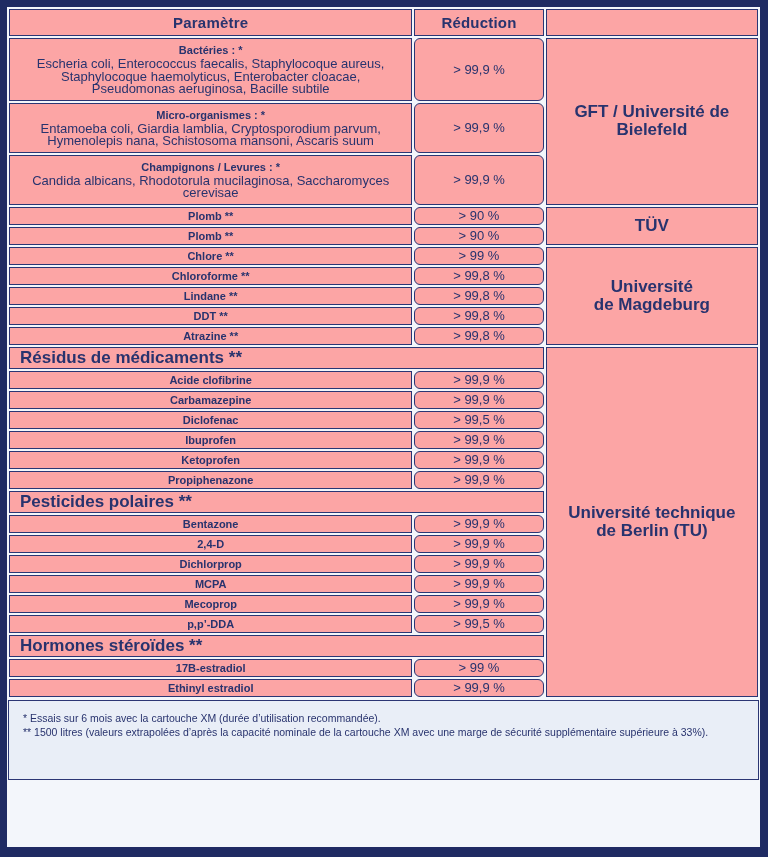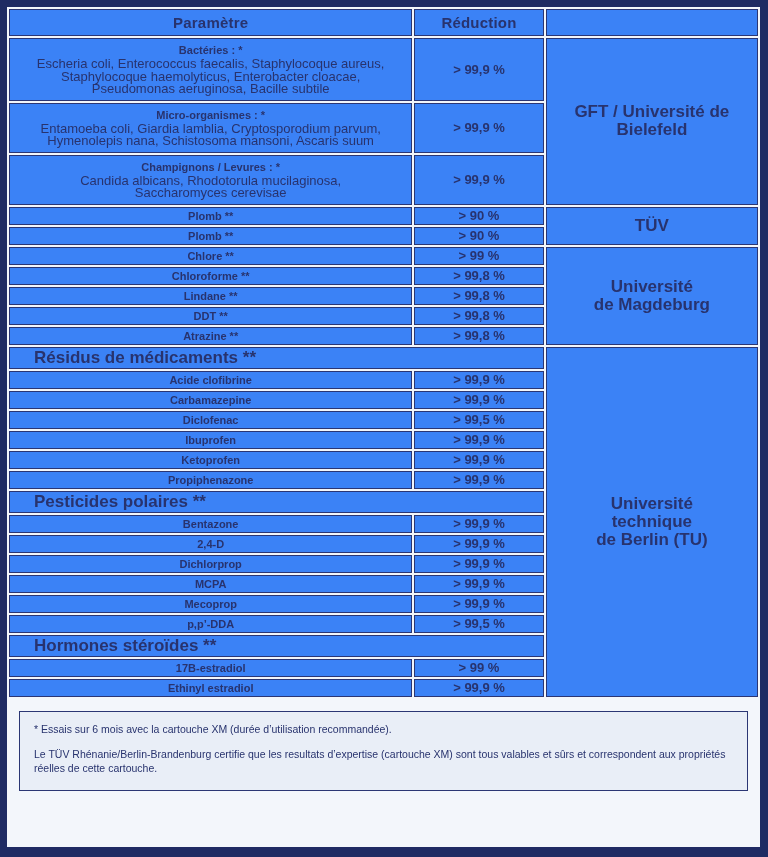--- a/index.html
+++ b/index.html
@@ -20,23 +20,23 @@
     width:100%;
     border-collapse:separate;
     border-spacing:2px;
     table-layout:fixed;
     color:#28336e;
   }
   col.c-param{width:399px;}
   col.c-red{width:128px;}
   col.c-inst{width:210px;}
   td,th{
-    background:#3b82f6;
+    background:#fca5a5;
     border:1.5px solid #2b3674;
-    padding:0 24px;
+    padding:0 10px;
     vertical-align:middle;
     box-sizing:border-box;
   }
   th.hdr{
     height:27px;
     text-align:center;
     font-size:15px;
     font-weight:bold;
     letter-spacing:.2px;
   }
@@ -54,39 +54,40 @@
     font-size:13px;
     line-height:12.5px;
     margin-top:1px;
   }
   td.tall{padding-top:4px;padding-bottom:4px;}
   td.row-b{height:48px;vertical-align:middle;}
   td.row-m{height:45px;vertical-align:middle;}
   td.row-c{height:35px;vertical-align:middle;}
   td.value{
     text-align:center;
-    font-weight:bold;
+    font-weight:normal;
     font-size:13px;
     height:18px;
+    border-radius:6px;
   }
   td.category{
     font-weight:bold;
     font-size:17px;
     height:18px;
   }
   td.inst{
     text-align:center;
     font-weight:bold;
     font-size:17px;
     line-height:18px;
     white-space:pre-line;
   }
   .footbox{
     box-sizing:border-box;
-    margin:12px;
+    margin:1px;
     border:1.5px solid #2b3674;
     background:#e9eef7;
     color:#28336e;
     padding:10px 20px 8px 14px;
     font-size:10.5px;
     line-height:14px;
     min-height:80px;
   }
   .footbox p{margin:0;}
   .footbox p.gap{margin-top:11px;}
@@ -234,15 +235,15 @@
     </tr>
     <tr>
       <td class="param">Ethinyl estradiol</td>
       <td class="value">&gt; 99,9 %</td>
     </tr>
   </tbody>
     </table>
 
   <div class="footbox">
     <p class="fn">* Essais sur 6 mois avec la cartouche XM (durée d’utilisation recommandée).</p>
-    <p class="fn gap">Le TÜV Rhénanie/Berlin-Brandenburg certifie que les resultats d’expertise (cartouche XM) sont tous valables et sûrs et correspondent aux propriétés réelles de cette cartouche.</p>
+    <p class="fn">** 1500 litres (valeurs extrapolées d’après la capacité nominale de la cartouche XM avec une marge de sécurité supplémentaire supérieure à 33%).</p>
   </div>
 </div>
 
 </body></html>

